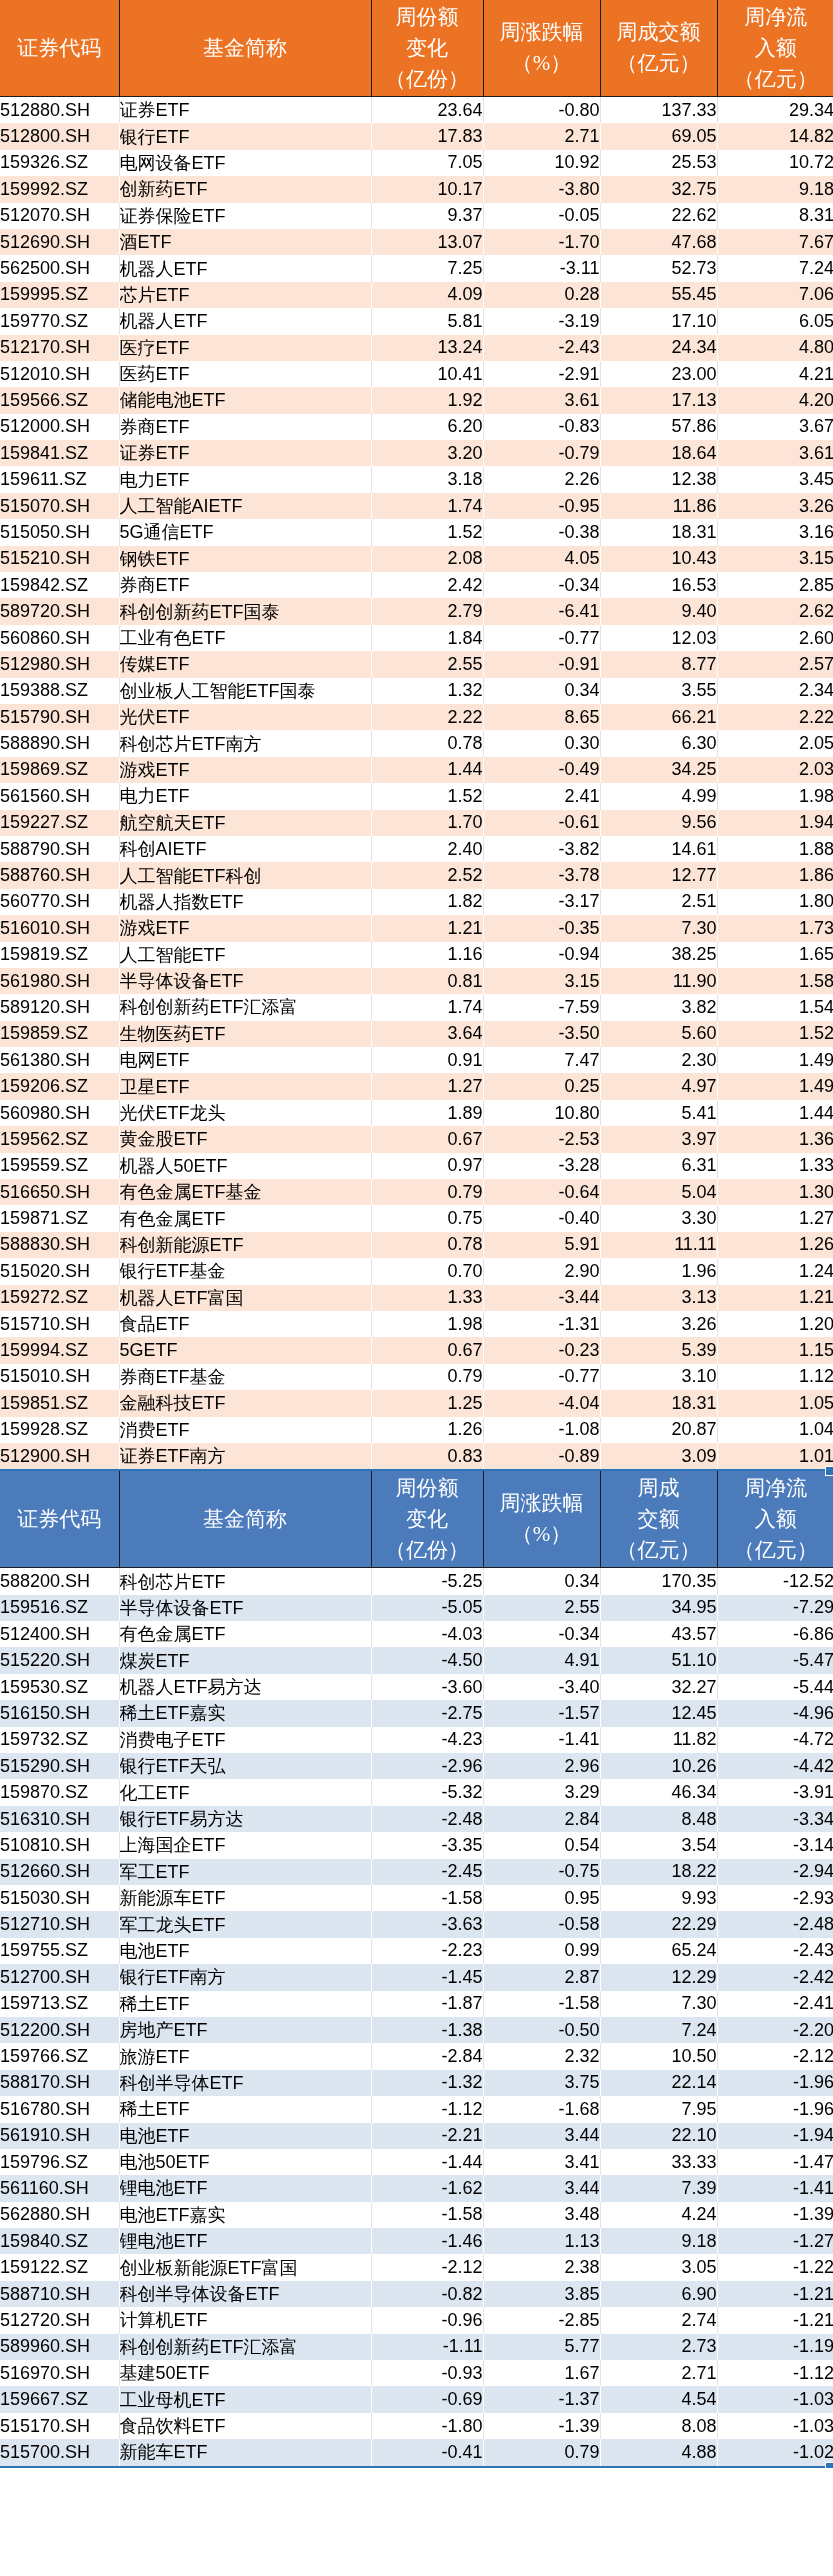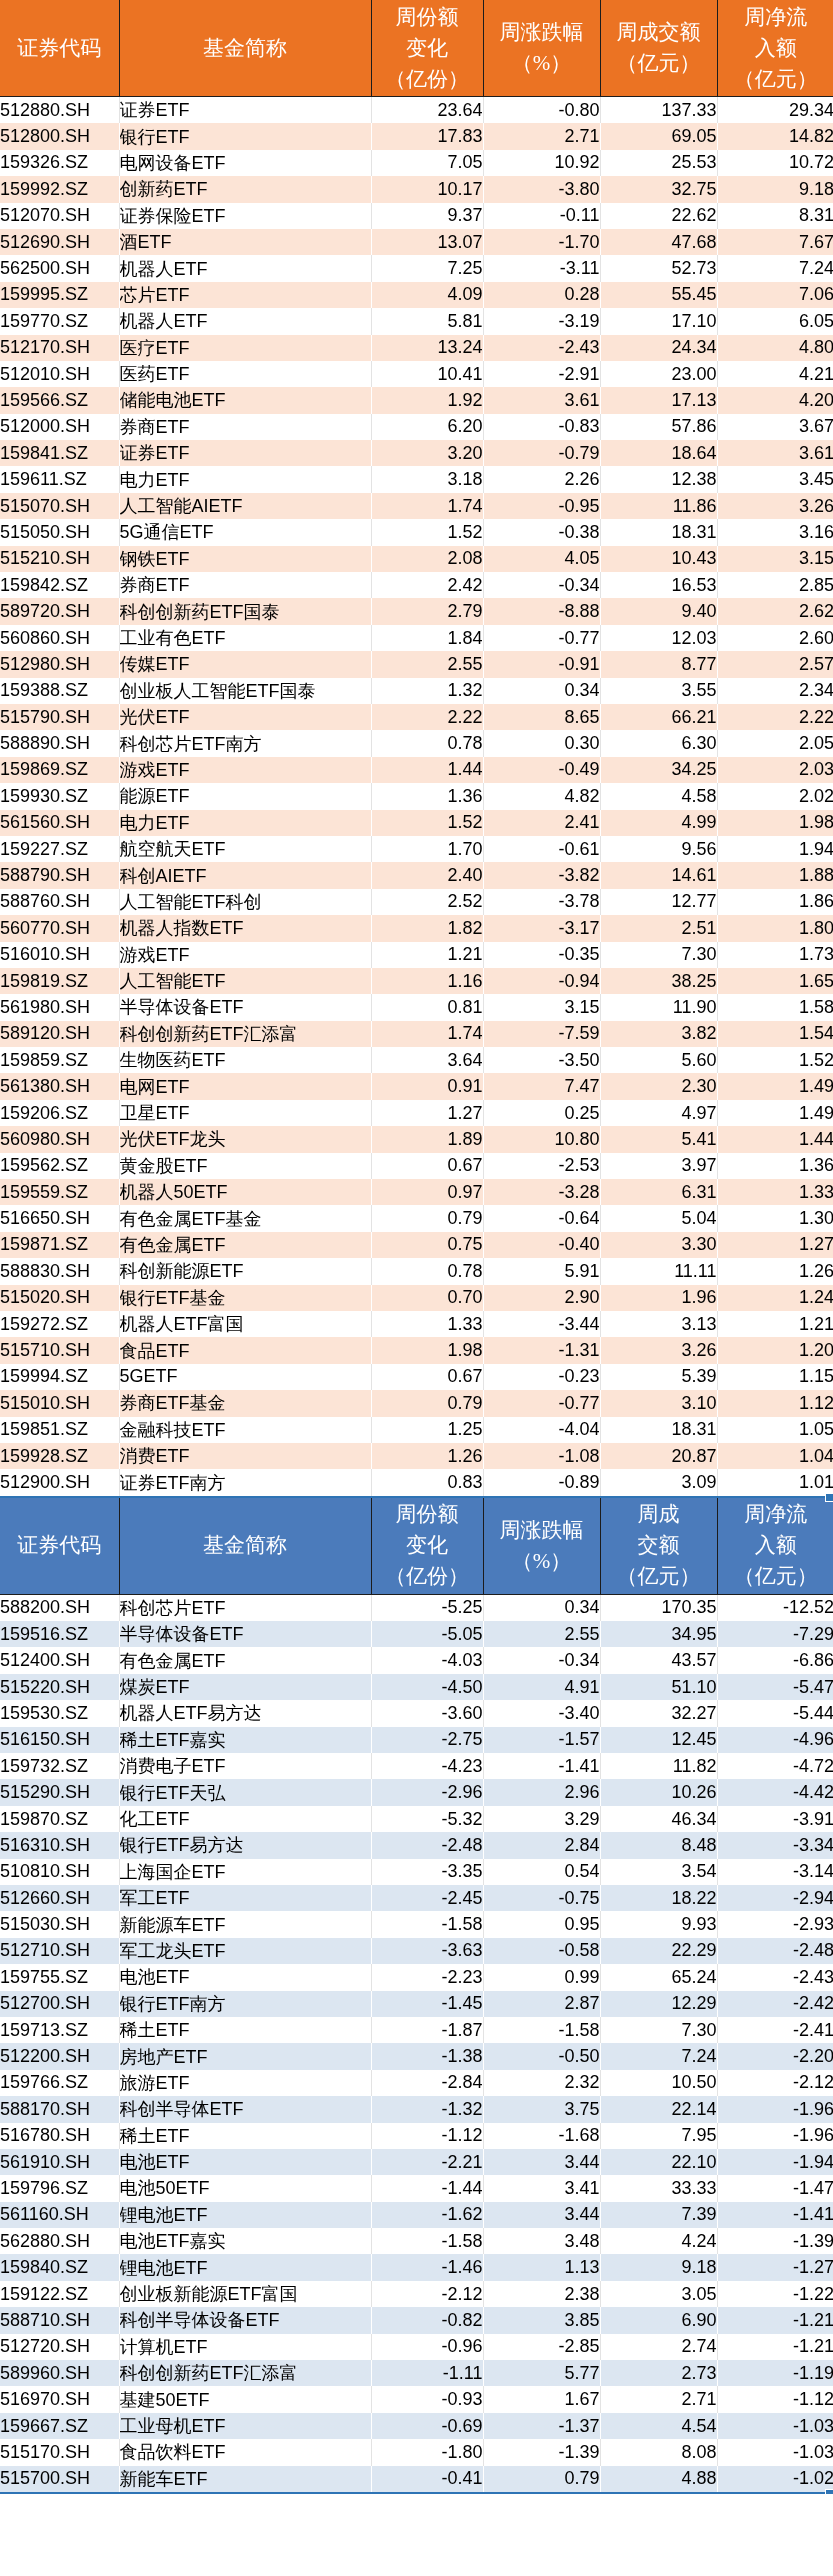--- a/index.html
+++ b/index.html
@@ -146,21 +146,21 @@
             <td class="cell-name">创新药ETF</td>
             <td class="cell-num">10.17</td>
             <td class="cell-num">-3.80</td>
             <td class="cell-num">32.75</td>
             <td class="cell-num">9.18</td>
           </tr>
           <tr>
             <td class="cell-code">512070.SH</td>
             <td class="cell-name">证券保险ETF</td>
             <td class="cell-num">9.37</td>
-            <td class="cell-num">-0.11</td>
+            <td class="cell-num">-0.05</td>
             <td class="cell-num">22.62</td>
             <td class="cell-num">8.31</td>
           </tr>
           <tr>
             <td class="cell-code">512690.SH</td>
             <td class="cell-name">酒ETF</td>
             <td class="cell-num">13.07</td>
             <td class="cell-num">-1.70</td>
             <td class="cell-num">47.68</td>
             <td class="cell-num">7.67</td>
@@ -266,21 +266,21 @@
             <td class="cell-name">券商ETF</td>
             <td class="cell-num">2.42</td>
             <td class="cell-num">-0.34</td>
             <td class="cell-num">16.53</td>
             <td class="cell-num">2.85</td>
           </tr>
           <tr>
             <td class="cell-code">589720.SH</td>
             <td class="cell-name">科创创新药ETF国泰</td>
             <td class="cell-num">2.79</td>
-            <td class="cell-num">-8.88</td>
+            <td class="cell-num">-6.41</td>
             <td class="cell-num">9.40</td>
             <td class="cell-num">2.62</td>
           </tr>
           <tr>
             <td class="cell-code">560860.SH</td>
             <td class="cell-name">工业有色ETF</td>
             <td class="cell-num">1.84</td>
             <td class="cell-num">-0.77</td>
             <td class="cell-num">12.03</td>
             <td class="cell-num">2.60</td>
@@ -317,28 +317,20 @@
             <td class="cell-num">6.30</td>
             <td class="cell-num">2.05</td>
           </tr>
           <tr>
             <td class="cell-code">159869.SZ</td>
             <td class="cell-name">游戏ETF</td>
             <td class="cell-num">1.44</td>
             <td class="cell-num">-0.49</td>
             <td class="cell-num">34.25</td>
             <td class="cell-num">2.03</td>
-          </tr>
-          <tr>
-            <td class="cell-code">159930.SZ</td>
-            <td class="cell-name">能源ETF</td>
-            <td class="cell-num">1.36</td>
-            <td class="cell-num">4.82</td>
-            <td class="cell-num">4.58</td>
-            <td class="cell-num">2.02</td>
           </tr>
           <tr>
             <td class="cell-code">561560.SH</td>
             <td class="cell-name">电力ETF</td>
             <td class="cell-num">1.52</td>
             <td class="cell-num">2.41</td>
             <td class="cell-num">4.99</td>
             <td class="cell-num">1.98</td>
           </tr>
           <tr>

